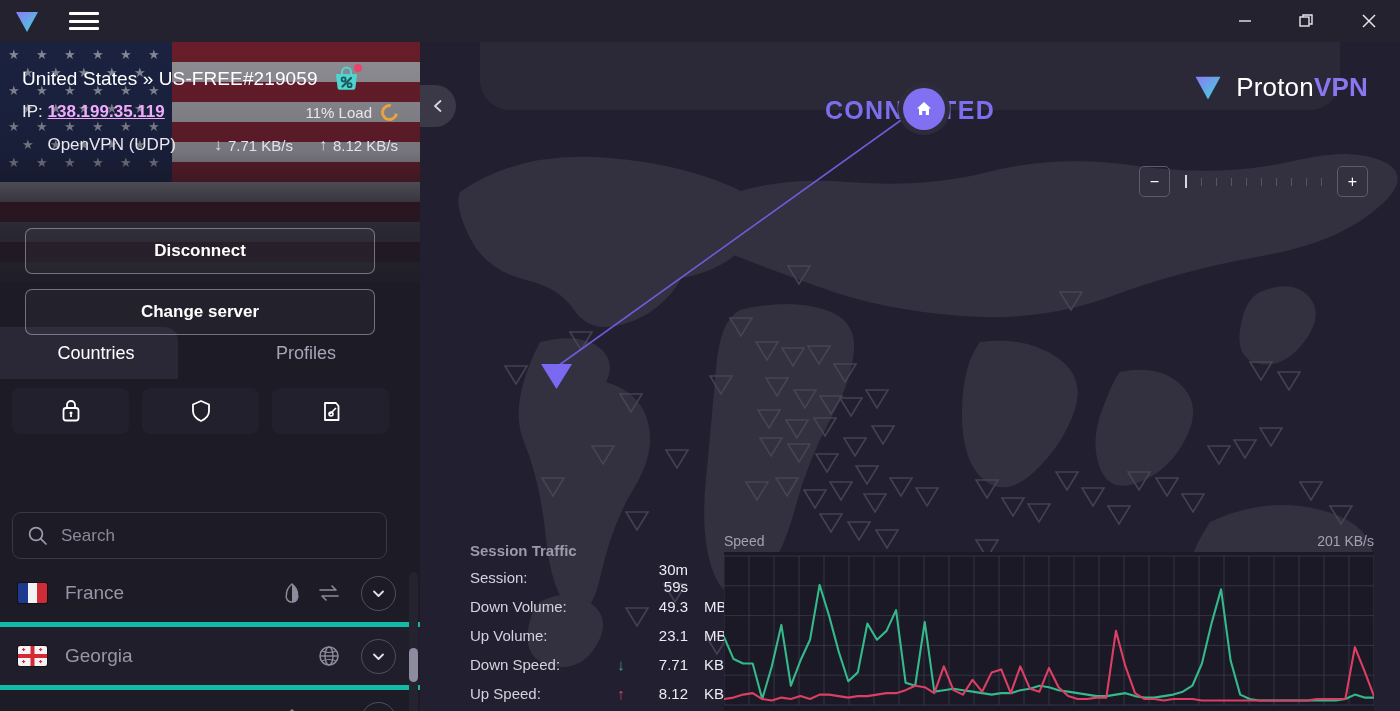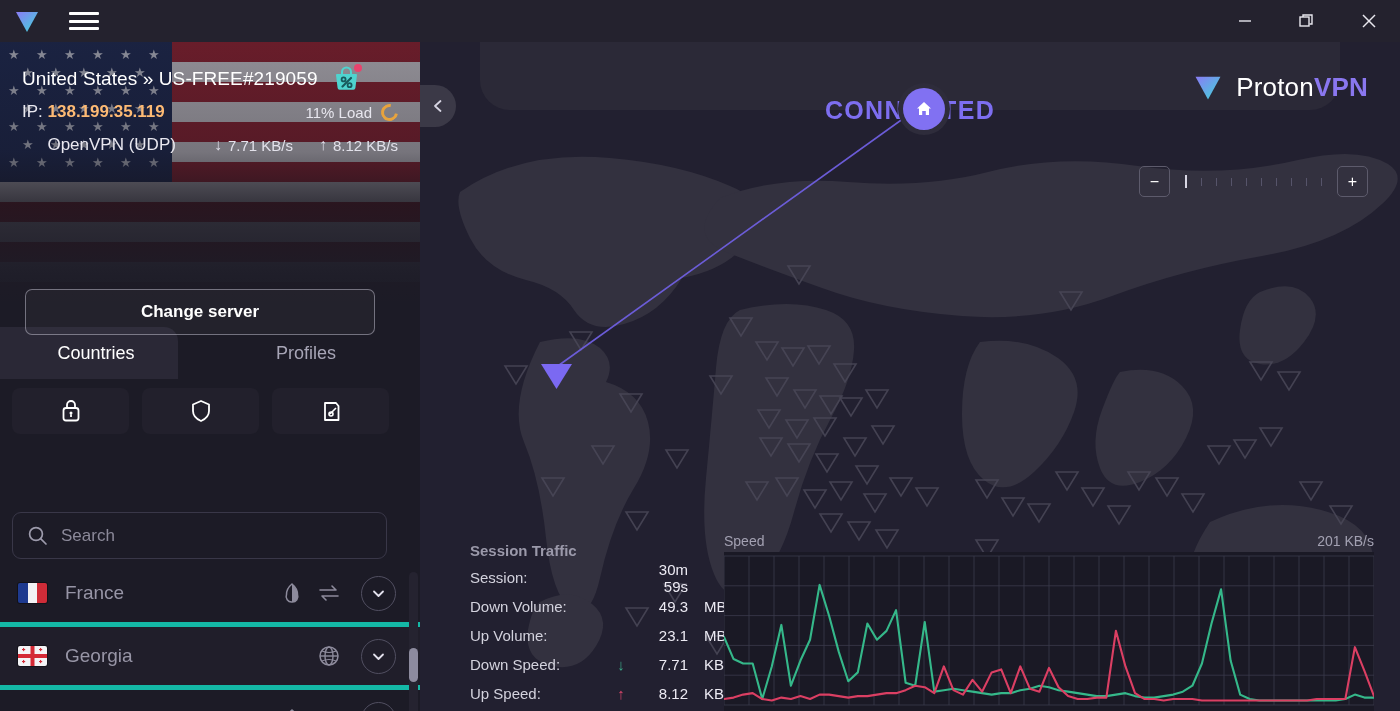--- a/index.html
+++ b/index.html
@@ -56,21 +56,21 @@
   .srv-info { position: absolute; left: 22px; top: 22px; width: 376px; z-index: 3; }
   .srv-line1 { display: flex; align-items: center; height: 30px; }
   .srv-name { font-size: 19px; color: #ffffff; letter-spacing: .1px; }
   .promo-bag { position: relative; margin-left: 14px; width: 29px; height: 29px; }
   .promo-dot {
     position: absolute; right: -1px; top: -1px; width: 8px; height: 8px;
     border-radius: 50%; background: #e8436d;
   }
   .srv-line2 { display: flex; align-items: center; height: 30px; margin-top: 3px; }
   .srv-ip { font-size: 17px; color: #e9e8f0; }
-  .srv-ip b { font-weight: bold; color: #fdba74; }
+  .srv-ip b { font-weight: bold; color: #f0abfc; text-decoration: underline; }
   .load-wrap { margin-left: auto; display: flex; align-items: center; gap: 9px; }
   .load-text { font-size: 15px; color: #e7e6ee; }
   .load-ring {
     width: 17px; height: 17px; border-radius: 50%;
     border: 3px solid #e8a33d; border-right-color: transparent; transform: rotate(-35deg);
   }
   .srv-line3 { display: flex; align-items: center; height: 30px; margin-top: 3px; justify-content: flex-end; }
   .srv-proto { font-size: 17px; color: #e9e8f0; }
   .spd { display: flex; align-items: center; gap: 6px; font-size: 15px; color: #e2e1ea; }
   .spd.dn { margin-left: 38px; }
@@ -563,20 +563,21 @@
             <span>7.71 KB/s</span>
           </span>
           <span class="spd up">
             <span class="arrow">↑</span>
             <span>8.12 KB/s</span>
           </span>
         </div>
       </div>
     </div>
 
+    <div class="btn-outline" id="disconnect-btn">Disconnect</div>
     <div class="btn-outline" id="change-server-btn">Change server</div>
 
     <div class="tabs">
       <div class="tab active">Countries</div>
       <div class="tab inactive">Profiles</div>
     </div>
 
     <div class="filters">
       <div class="filter-btn">
         <svg width="24" height="26" viewBox="0 0 24 26">

